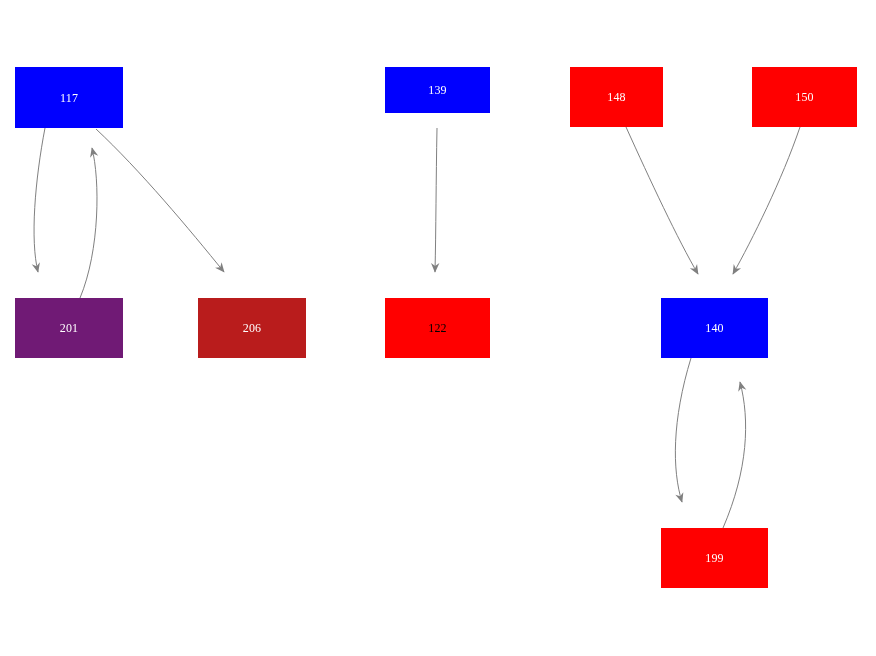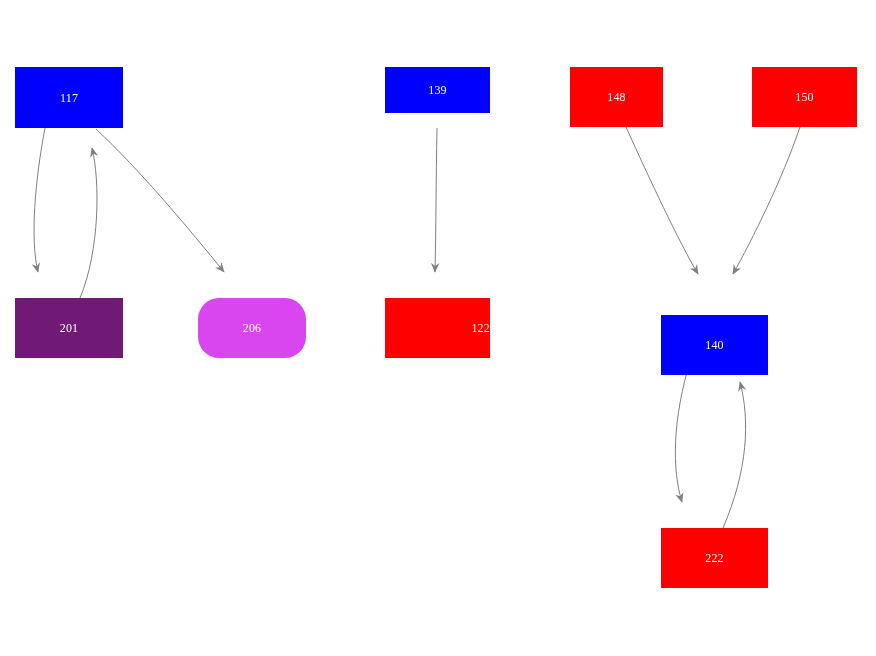--- a/index.html
+++ b/index.html
@@ -66,36 +66,36 @@
       </g>
   </svg>
 
   <div id="node-layer">
       <div class="node" style="left: 15px; top: 67px; width: 108px; height: 61px; background: rgb(0, 0, 255); color: rgb(255, 255, 255);">
         <span class="node-label">117</span>
       </div>
       <div class="node" style="left: 15px; top: 298px; width: 108px; height: 60px; background: #701a75; color: rgb(255, 255, 255);">
         <span class="node-label">201</span>
       </div>
-      <div class="node" style="left: 198px; top: 298px; width: 108px; height: 60px; background: #d946ef; color: rgb(255, 255, 255); border-radius: 21px;">
+      <div class="node" style="left: 198px; top: 298px; width: 108px; height: 60px; background: #b91c1c; color: rgb(255, 255, 255);">
         <span class="node-label">206</span>
       </div>
       <div class="node" style="left: 385px; top: 67px; width: 105px; height: 46px; background: rgb(0, 0, 255); color: rgb(255, 255, 255);">
         <span class="node-label">139</span>
       </div>
-      <div class="node" style="left: 385px; top: 298px; width: 105px; height: 60px; background: rgb(255, 0, 0); color: #fef9c3; justify-content: flex-end;">
+      <div class="node" style="left: 385px; top: 298px; width: 105px; height: 60px; background: rgb(255, 0, 0); color: #000000;">
         <span class="node-label">122</span>
       </div>
       <div class="node" style="left: 570px; top: 67px; width: 93px; height: 60px; background: rgb(255, 0, 0); color: rgb(255, 255, 255);">
         <span class="node-label">148</span>
       </div>
       <div class="node" style="left: 752px; top: 67px; width: 105px; height: 60px; background: rgb(255, 0, 0); color: rgb(255, 255, 255); align-items: center;">
         <span class="node-label">150</span>
       </div>
-      <div class="node" style="left: 661px; top: 298px; width: 107px; height: 60px; background: rgb(0, 0, 255); color: rgb(255, 255, 255); margin-top: 17px;">
+      <div class="node" style="left: 661px; top: 298px; width: 107px; height: 60px; background: rgb(0, 0, 255); color: rgb(255, 255, 255);">
         <span class="node-label">140</span>
       </div>
       <div class="node" style="left: 661px; top: 528px; width: 107px; height: 60px; background: rgb(255, 0, 0); color: rgb(255, 255, 255);">
-        <span class="node-label">222</span>
+        <span class="node-label">199</span>
       </div>
     </div>
 
 </div>
 
 </body></html>

